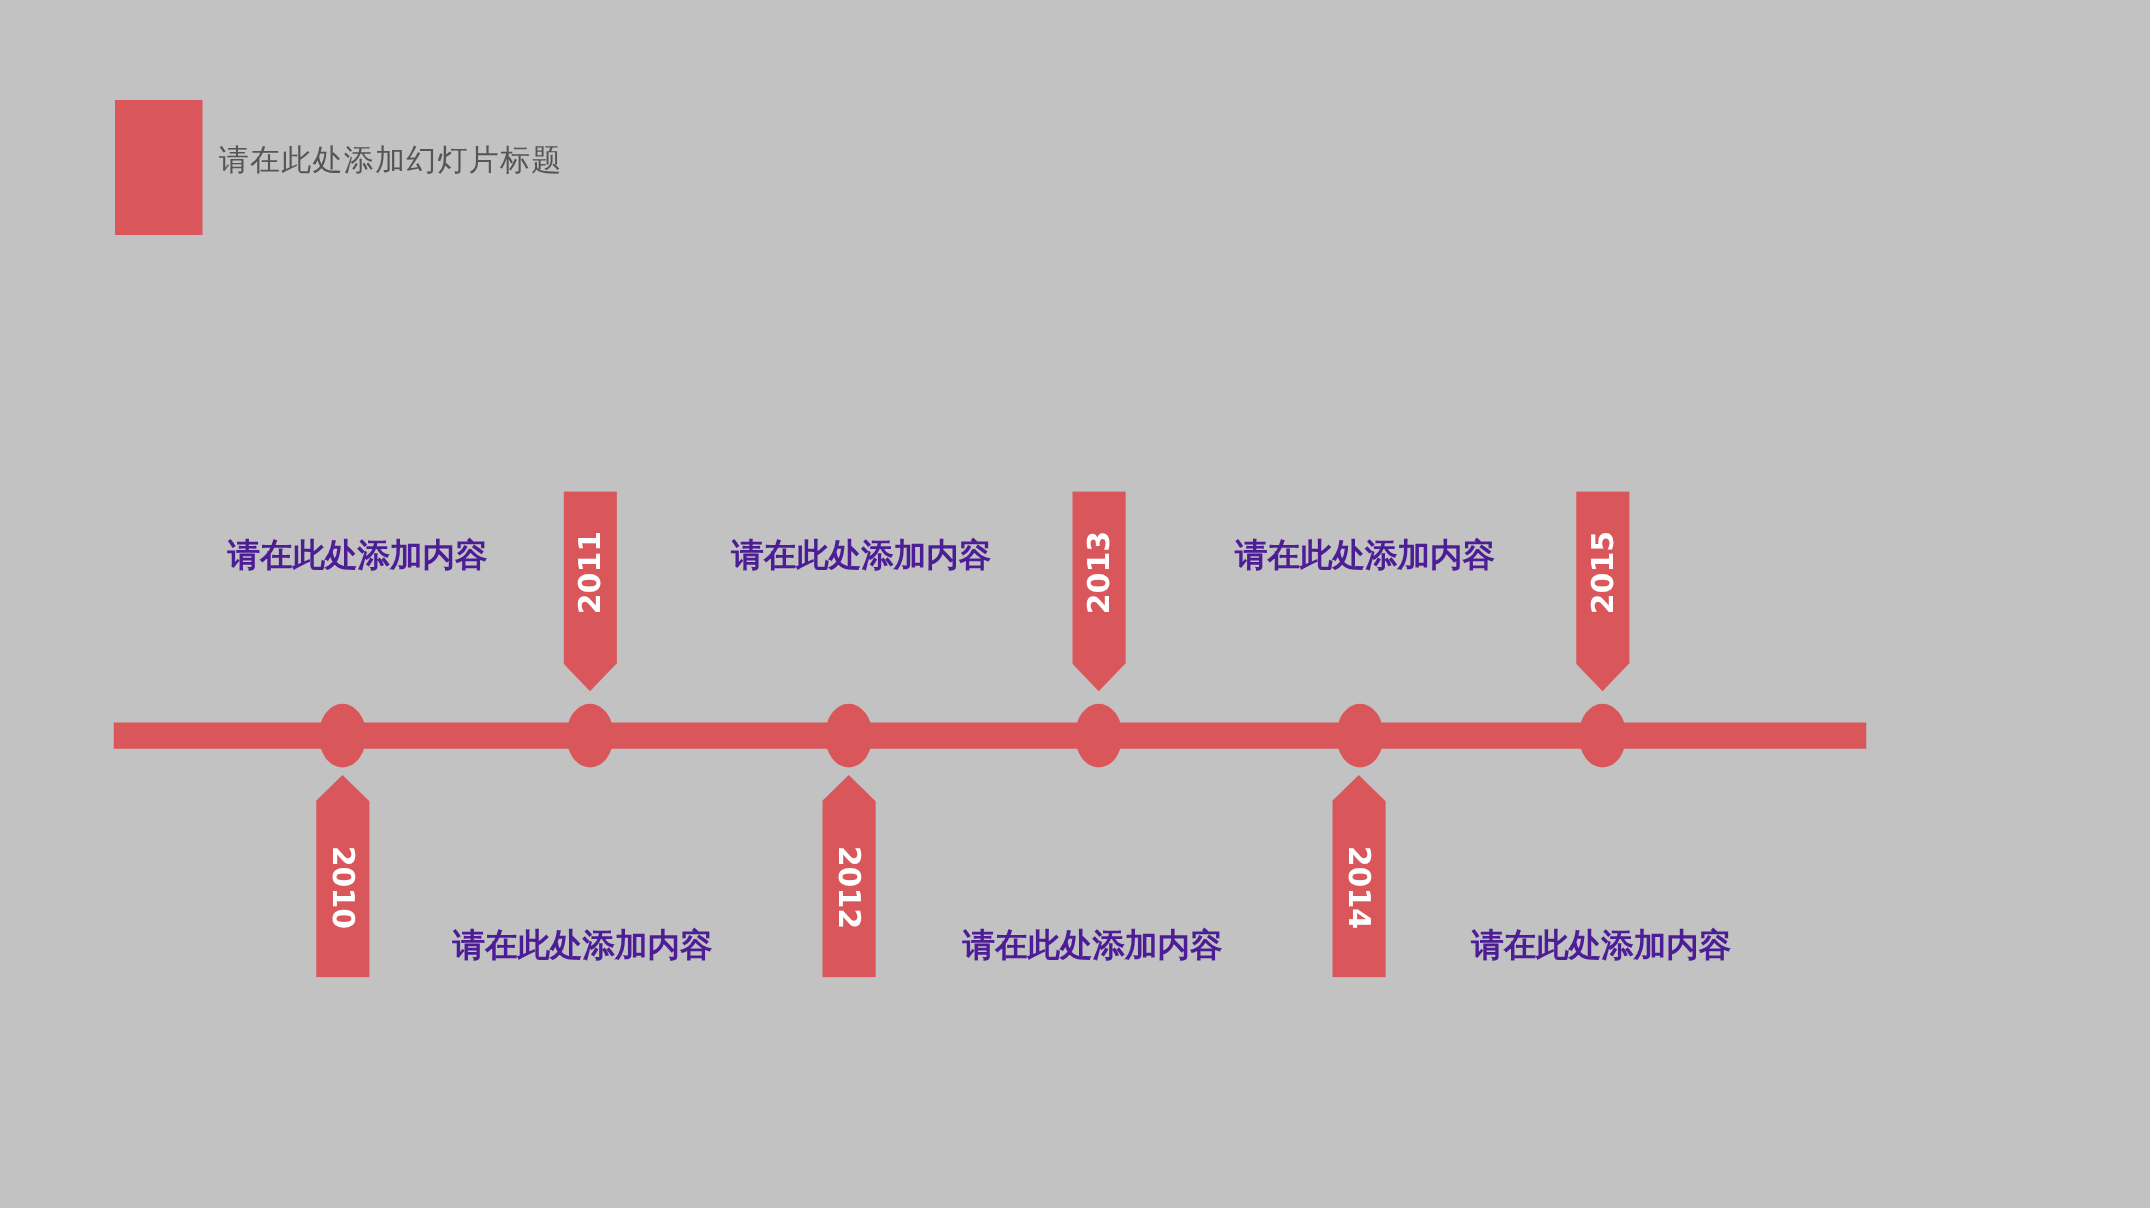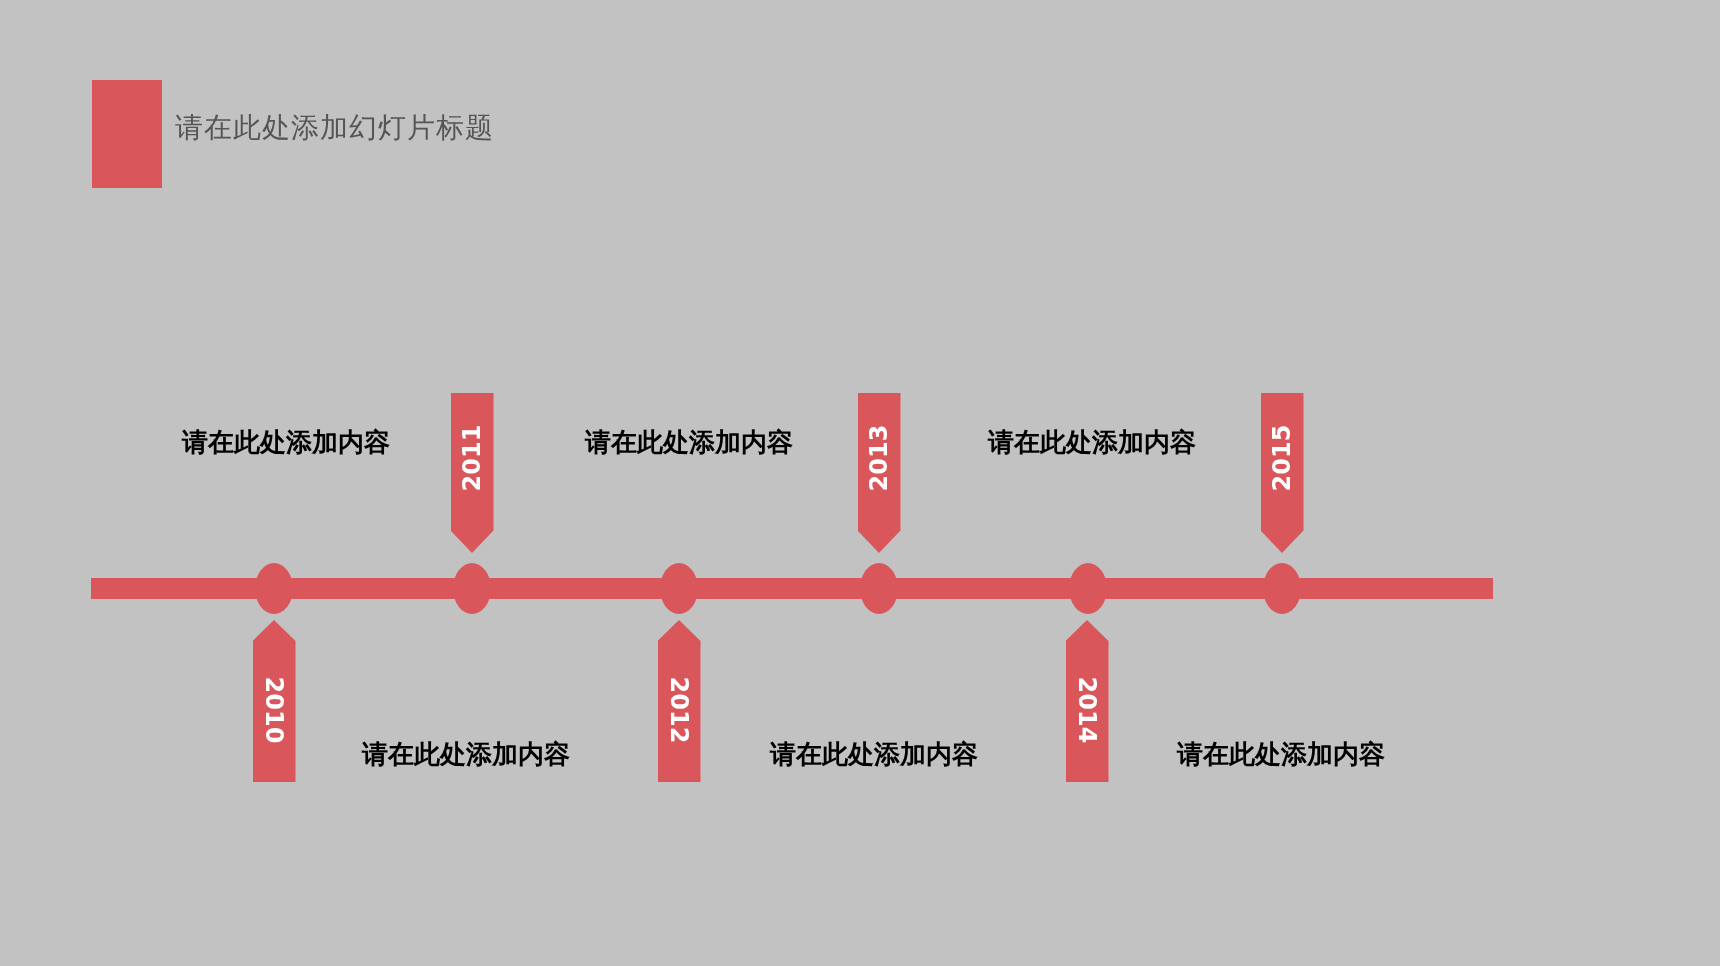--- a/index.html
+++ b/index.html
@@ -8,21 +8,21 @@
       background: #c2c2c2;
       position: relative;
       font-family: "DejaVu Sans", "Liberation Sans", sans-serif;
     }
     .title-block {
       position: absolute; left: 92px; top: 80px; width: 70px; height: 108px;
       background: #d9575a;
     }
     .slide-title {
       position: absolute; left: 175px; top: 106px; height: 44px; line-height: 44px;
-      font-size: 28px; font-weight: 300; color: #555555; letter-spacing: 1px;
+      font-size: 24px; font-weight: 300; color: #555555; letter-spacing: 1px;
       white-space: nowrap;
       font-family: "DejaVu Sans", sans-serif;
     }
     .axis-line {
       position: absolute; left: 91px; top: 578px; width: 1402px; height: 21px;
       background: #d9575a;
     }
     .node {
       position: absolute; top: 563px; width: 38px; height: 51px; margin-left: -19px;
       background: #d9575a; border-radius: 50%;
@@ -42,23 +42,23 @@
     .tag-label {
       position: absolute; left: 50%; width: 120px; margin-left: -60px;
       text-align: center; color: #ffffff; font-weight: bold; font-size: 24px;
       line-height: 30px; height: 30px;
       font-family: "DejaVu Sans", sans-serif;
     }
     .tag.up .tag-label { top: 50px; transform: rotate(-90deg); }
     .tag.down .tag-label { top: 75px; transform: rotate(90deg); }
     .content-text {
       position: absolute; height: 34px; line-height: 34px; width: 260px;
-      font-size: 26px; font-weight: bold; color: #000000; white-space: nowrap;
+      font-size: 26px; font-weight: bold; color: #4c1d95; white-space: nowrap;
       text-align: center;
-      font-family: Liberation Mono, monospace;
+      font-family: Liberation Sans, sans-serif;
     }
   </style>
 </head>
 <body>
 
 <div class="title-block"></div>
 <div class="slide-title">请在此处添加幻灯片标题</div>
 
 <div class="axis-line"></div>
 

